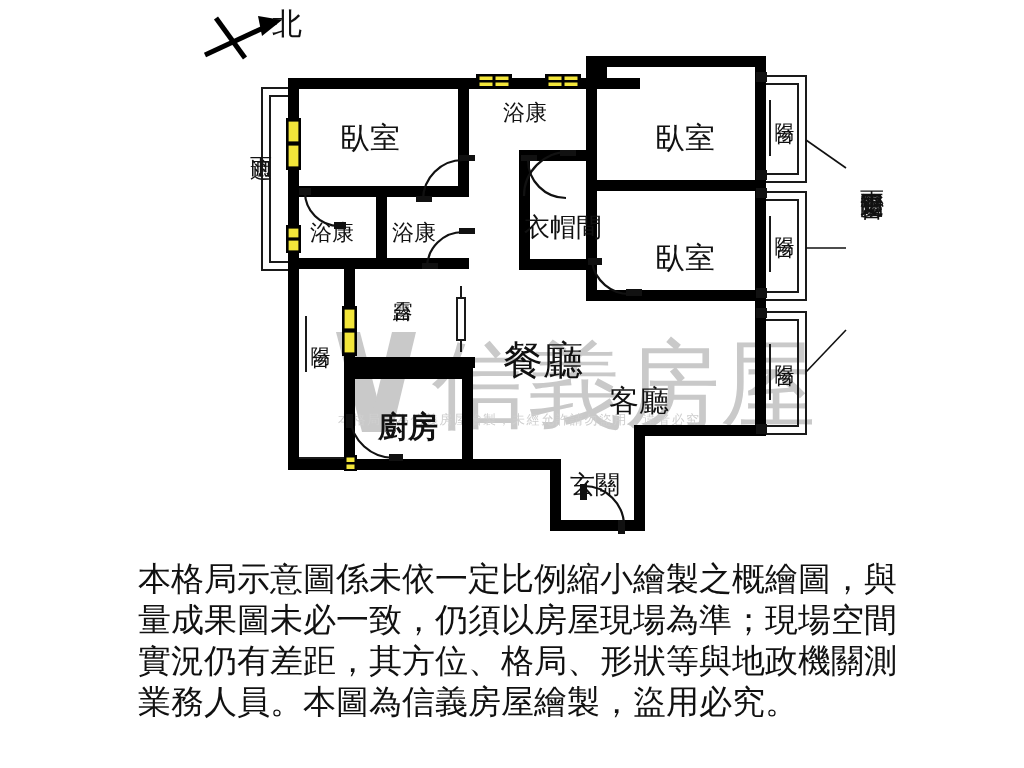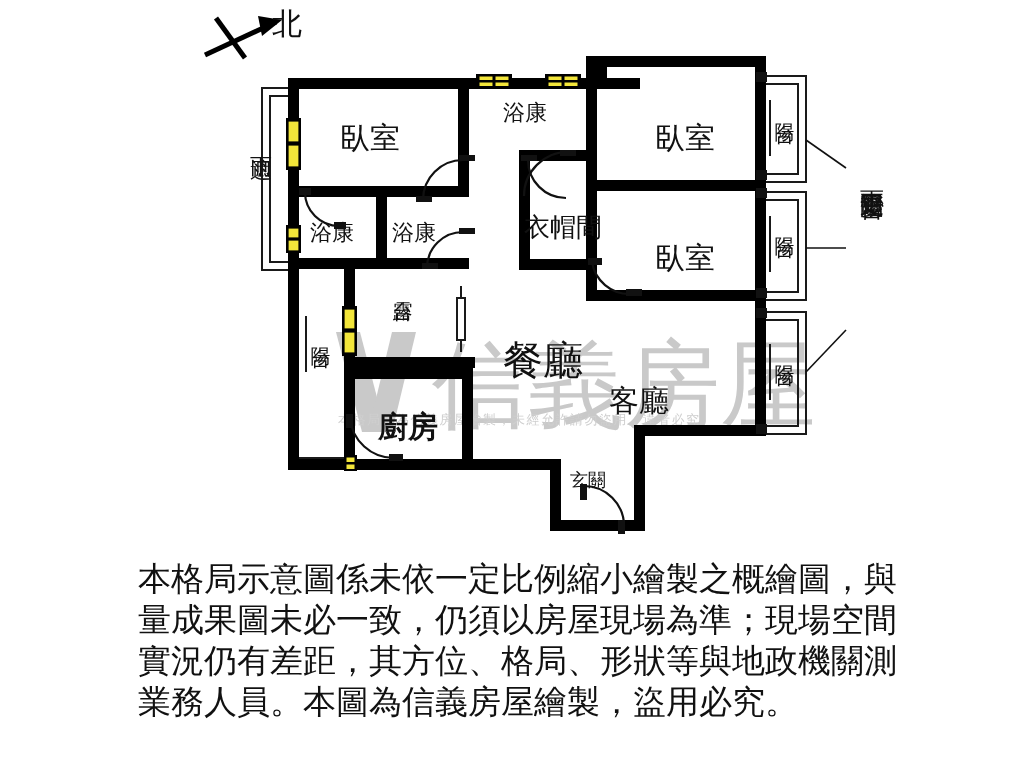--- a/index.html
+++ b/index.html
@@ -208,21 +208,21 @@
     <span class="rm" style="left:340px;top:118px;font-size:30px;">臥室</span>
     <span class="rm" style="left:655px;top:118px;font-size:30px;">臥室</span>
     <span class="rm" style="left:655px;top:238px;font-size:30px;">臥室</span>
     <span class="rm" style="left:503px;top:98px;font-size:22px;">浴康</span>
     <span class="rm" style="left:310px;top:218px;font-size:22px;">浴康</span>
     <span class="rm" style="left:392px;top:218px;font-size:22px;">浴康</span>
     <span class="rm" style="left:524px;top:210px;font-size:26px;">衣帽間</span>
     <span class="rm" style="left:503px;top:333px;font-size:40px;">餐廳</span>
     <span class="rm" style="left:609px;top:381px;font-size:30px;">客廳</span>
     <span class="rm" style="left:378px;top:407px;font-size:30px;font-weight:bold;">廚房</span>
-    <span class="rm" style="left:570px;top:468px;font-size:18px;">玄關</span>
+    <span class="rm" style="left:570px;top:468px;font-size:25px;">玄關</span>
 
     <span class="rm vtext" style="left:246px;top:140px;font-size:22px;">雨遮</span>
     <span class="rm vtext" style="left:390px;top:285px;font-size:20px;">露台</span>
     <span class="rm vtext" style="left:308px;top:332px;font-size:20px;">陽台</span>
     <span class="rm vtext" style="left:772px;top:108px;font-size:20px;">陽台</span>
     <span class="rm vtext" style="left:772px;top:222px;font-size:20px;">陽台</span>
     <span class="rm vtext" style="left:772px;top:350px;font-size:20px;">陽台</span>
     <span class="rm vtext" style="left:856px;top:172px;font-size:24px;">雨遮變更陽台</span>
 
     <span class="rm" style="left:272px;top:4px;font-size:30px;">北</span>

